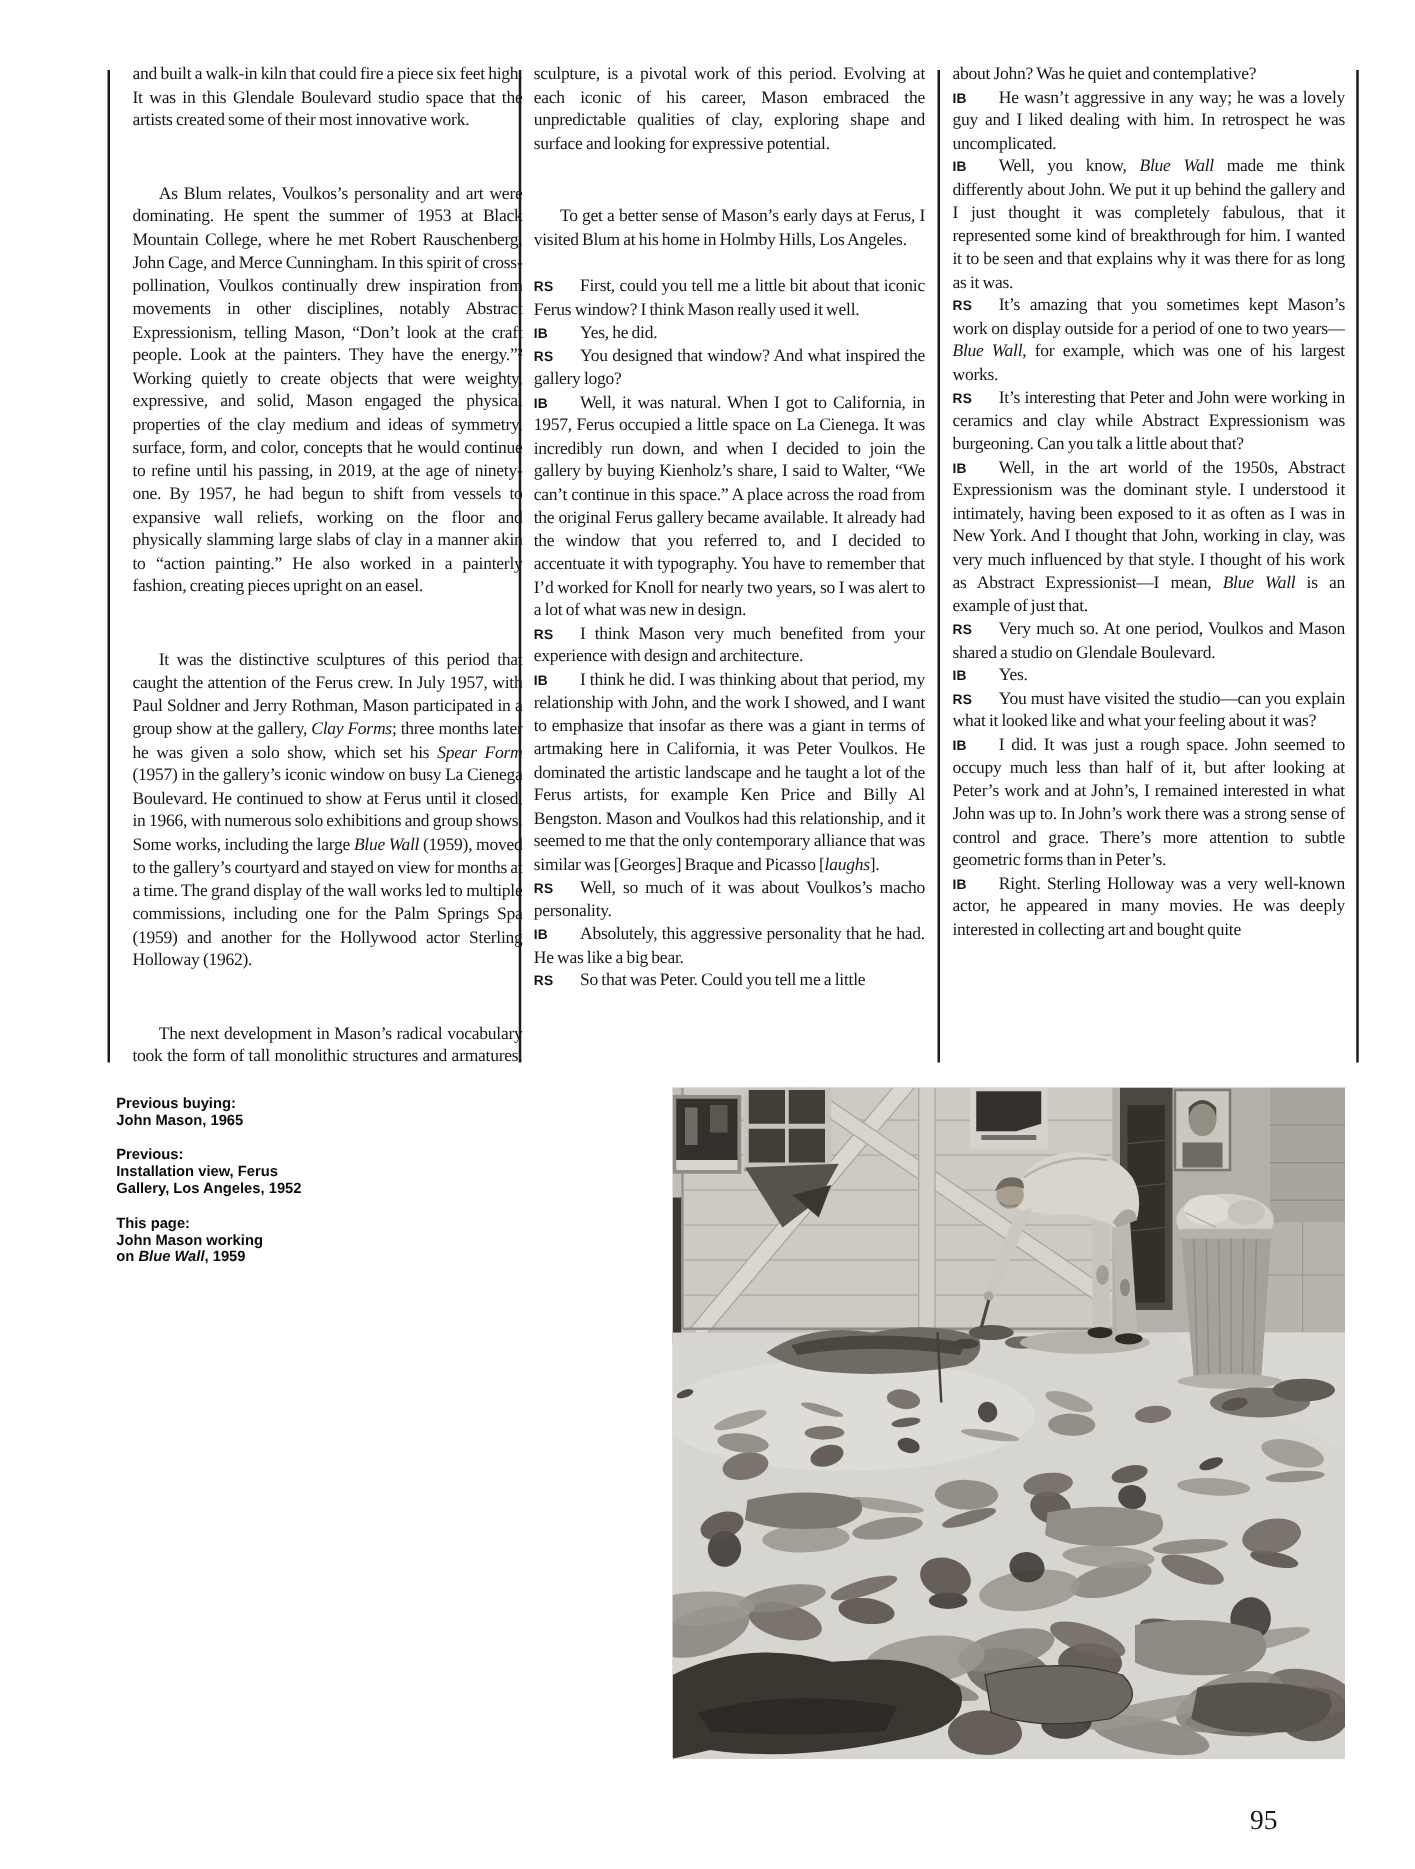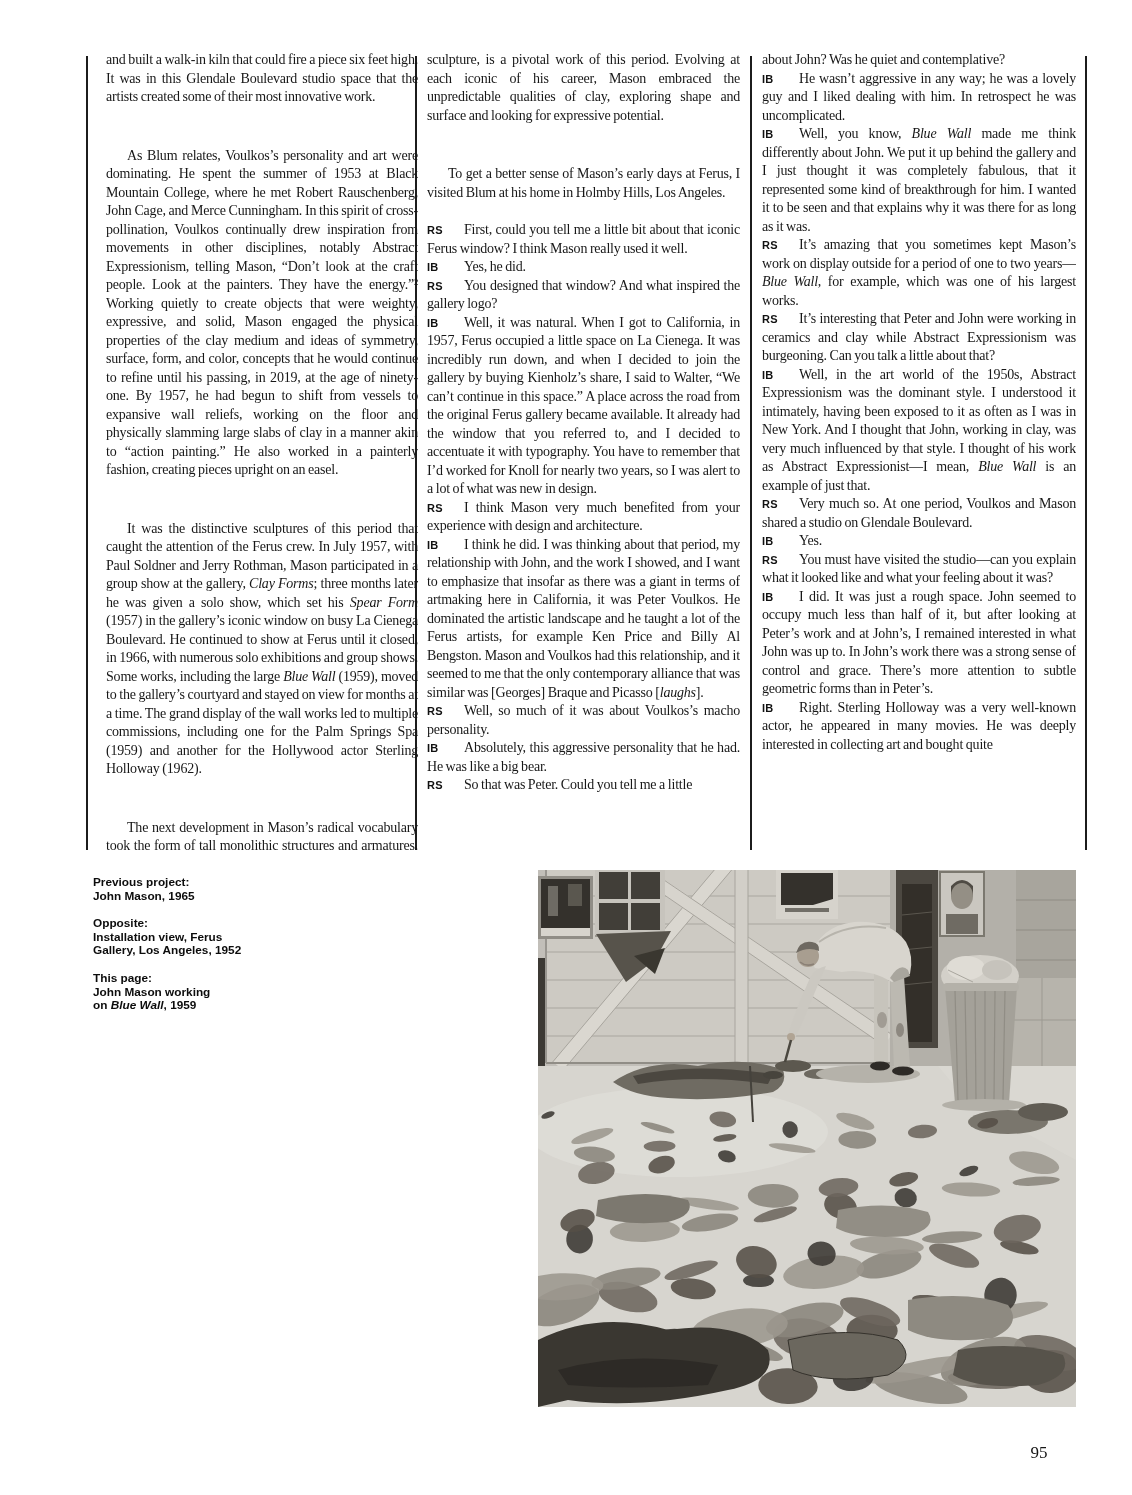--- a/index.html
+++ b/index.html
@@ -30,22 +30,22 @@
     font-size:11.8px;line-height:13.6px;color:#0c0c0c;
   }
   .cap-group{margin:0 0 14px 0;}
   .cap-line{display:block;}
   .photo{
     position:absolute;left:538px;top:870px;width:538px;height:537px;
     overflow:hidden;background:#c9c6c0;
   }
   .photo svg{display:block;}
   .pageno{
-    position:absolute;left:1000px;top:1443px;width:78px;text-align:center;
-    font-size:17px;color:#161616;
+    position:absolute;left:1000px;top:1443px;width:78px;text-align:left;
+    font-size:22px;color:#161616;
   }
 </style>
 </head>
 <body>
 
 <div class="vrule" style="left:86px"></div>
 <div class="vrule" style="left:415px"></div>
 <div class="vrule" style="left:750px"></div>
 <div class="vrule" style="left:1085px"></div>
 
@@ -78,25 +78,25 @@
     <p><span class="speaker">IB</span>Well, in the art world of the 1950s, Abstract Expressionism was the dominant style. I understood it intimately, having been exposed to it as often as I was in New York. And I thought that John, working in clay, was very much influenced by that style. I thought of his work as Abstract Expressionist—I mean, <em>Blue Wall</em> is an example of just that.</p>
     <p><span class="speaker">RS</span>Very much so. At one period, Voulkos and Mason shared a studio on Glendale Boulevard.</p>
     <p><span class="speaker">IB</span>Yes.</p>
     <p><span class="speaker">RS</span>You must have visited the studio—can you explain what it looked like and what your feeling about it was?</p>
     <p><span class="speaker">IB</span>I did. It was just a rough space. John seemed to occupy much less than half of it, but after looking at Peter’s work and at John’s, I remained interested in what John was up to. In John’s work there was a strong sense of control and grace. There’s more attention to subtle geometric forms than in Peter’s.</p>
     <p><span class="speaker">IB</span>Right. Sterling Holloway was a very well-known actor, he appeared in many movies. He was deeply interested in collecting art and bought quite</p>
   </div>
 
 <div class="captions" id="captions">
     <div class="cap-group">
-      <span class="cap-line">Previous project:</span>
+      <span class="cap-line">Previous buying:</span>
       <span class="cap-line">John Mason, 1965</span>
     </div>
     <div class="cap-group">
-      <span class="cap-line">Opposite:</span>
+      <span class="cap-line">Previous:</span>
       <span class="cap-line">Installation view, Ferus</span>
       <span class="cap-line">Gallery, Los Angeles, 1952</span>
     </div>
     <div class="cap-group">
       <span class="cap-line">This page:</span>
       <span class="cap-line">John Mason working</span>
       <span class="cap-line">on <em>Blue Wall</em>, 1959</span>
     </div>
   </div>
 

